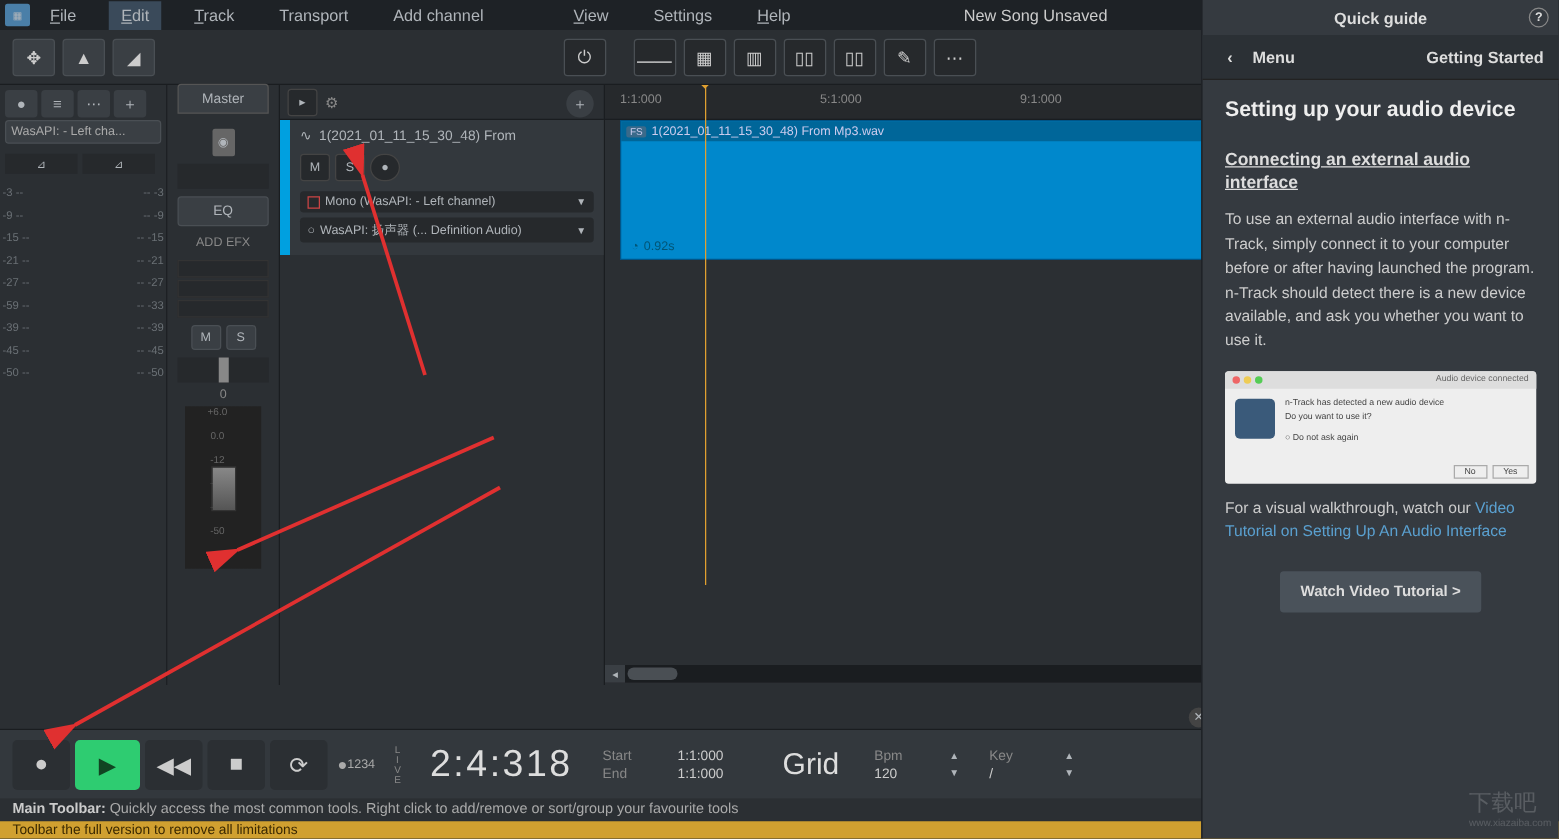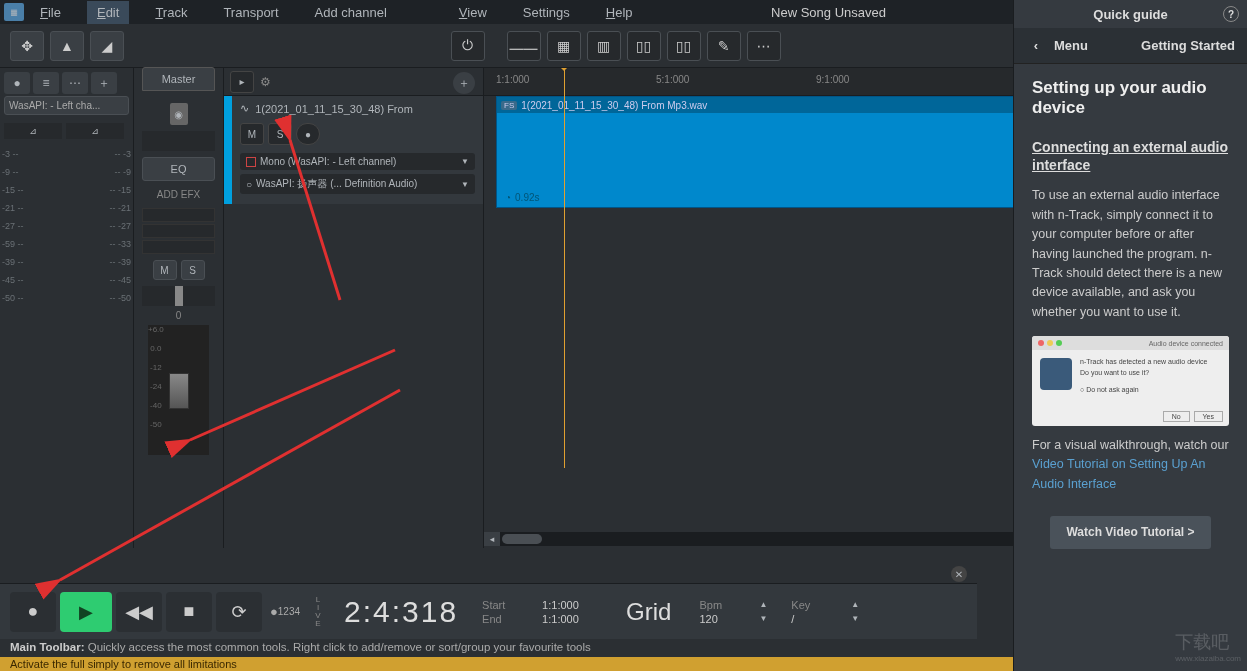--- a/index.html
+++ b/index.html
@@ -42,21 +42,21 @@
 .master-text { font-size: 10px; color: #888; margin: 8px 0; }
 .master-slots { }
 .master-slot { height: 14px; background: #26292c; border: 1px solid #333; margin: 2px 0; }
 .ms-row { display: flex; gap: 4px; justify-content: center; margin: 6px 0; }
 .ms-btn { width: 24px; height: 20px; background: #3a3f44; border: 1px solid #4a4f54; border-radius: 3px; display: flex; align-items: center; justify-content: center; font-size: 10px; cursor: pointer; }
 .pan-slider { height: 20px; background: #26292c; margin: 4px 0; position: relative; }
 .pan-thumb { position: absolute; left: 50%; top: 0; width: 8px; height: 20px; background: #888; transform: translateX(-50%); }
 .vol-fader { position: relative; height: 130px; margin: 4px 6px; background: linear-gradient(#222,#222); }
 .vol-thumb { position: absolute; left: 50%; top: 48px; width: 20px; height: 36px; background: linear-gradient(#888,#555); transform: translateX(-50%); border: 1px solid #333; }
 .fader-scale { position: absolute; left: 0; top: 0; font-size: 8px; color: #666; }
-.fader-scale div { margin-bottom: 10px; }
+.fader-scale div { margin-bottom: 10px; padding-left: 18px; }
 
 .track-panel { width: 260px; background: #2b2f33; border-right: 1px solid #1a1d20; position: relative; }
 .track-head { height: 28px; display: flex; align-items: center; padding: 0 6px; gap: 6px; border-bottom: 1px solid #1a1d20; }
 .track-body { position: relative; }
 .track-strip { display: flex; }
 .track-color { width: 8px; background: #00a0e0; }
 .track-content { flex: 1; background: #33383d; padding: 6px 8px; }
 .track-name-row { display: flex; align-items: center; gap: 6px; margin-bottom: 8px; font-size: 11px; }
 .track-btns { display: flex; gap: 4px; margin-bottom: 8px; }
 .sq-btn { width: 24px; height: 22px; background: #26292c; border: 1px solid #444; border-radius: 3px; display: flex; align-items: center; justify-content: center; font-size: 10px; cursor: pointer; }
@@ -71,21 +71,21 @@
 .playhead::before { content: ''; position: absolute; top: -2px; left: -5px; border: 5px solid transparent; border-top-color: #e0a030; }
 .clip { position: absolute; left: 12px; top: 28px; right: 4px; height: 112px; background: #0088cc; border: 1px solid #005588; }
 .clip-head { height: 16px; background: #006699; font-size: 10px; color: #cce; padding: 1px 4px; display: flex; align-items: center; gap: 4px; }
 .clip-badge { background: #3a6a8a; padding: 0 3px; border-radius: 2px; font-size: 8px; }
 .clip-wave { position: absolute; bottom: 4px; left: 8px; font-size: 10px; color: #005577; display: flex; align-items: center; gap: 4px; }
 .scrollbar-h { position: absolute; bottom: 0; left: 0; right: 20px; height: 14px; background: #26292c; display: flex; }
 .sb-btn { width: 16px; height: 14px; background: #3a3f44; display: flex; align-items: center; justify-content: center; font-size: 9px; cursor: pointer; }
 .sb-track { flex: 1; background: #1a1d20; position: relative; }
 .sb-thumb { position: absolute; left: 2px; top: 2px; width: 40px; height: 10px; background: #4a4f54; border-radius: 5px; }
 
-.right-sidebar { width: 234px; height: 671px; position: absolute; right: 0; top: 0; background: #353a40; border-left: 1px solid #1a1d20; display: flex; flex-direction: column; }
+.right-sidebar { width: 286px; height: 671px; position: absolute; right: 0; top: 0; background: #353a40; border-left: 1px solid #1a1d20; display: flex; flex-direction: column; }
 .rs-title { height: 28px; display: flex; align-items: center; justify-content: center; font-size: 13px; font-weight: 600; color: #ddd; position: relative; }
 .rs-help { position: absolute; right: 8px; width: 16px; height: 16px; border: 1px solid #888; border-radius: 8px; display: flex; align-items: center; justify-content: center; font-size: 10px; }
 .rs-menu { height: 36px; background: #2b3035; display: flex; align-items: center; padding: 0 12px; gap: 8px; font-size: 13px; font-weight: 600; color: #ddd; border-bottom: 1px solid #222; }
 .rs-back { width: 20px; height: 20px; display: flex; align-items: center; justify-content: center; cursor: pointer; }
 .rs-menu-right { margin-left: auto; }
 .rs-content { flex: 1; padding: 14px 18px; overflow-y: auto; font-size: 13px; color: #ccc; }
 .rs-h1 { font-size: 17px; font-weight: 700; color: #eee; margin-bottom: 20px; }
 .rs-h2 { font-size: 14px; font-weight: 600; color: #ddd; margin-bottom: 12px; line-height: 1.3; text-decoration: underline; }
 .rs-p { line-height: 1.55; margin-bottom: 14px; font-size: 12.5px; }
 .rs-img { width: 100%; height: 90px; background: #eee; border-radius: 3px; margin: 10px 0; position: relative; }
@@ -355,21 +355,21 @@
         <span style="font-size:8px">▼</span>
       </div>
   </div>
   <div class="t-close">✕</div>
 </div>
 
 <div class="status-bar">
   <b>Main Toolbar:</b><span> Quickly access the most common tools. Right click to add/remove or sort/group your favourite tools</span>
 </div>
 
-<div class="activate-bar">Activate the full simply to remove all limitations</div>
+<div class="activate-bar">Toolbar the full version to remove all limitations</div>
 
 <div class="right-sidebar">
   <div class="rs-title">
     <span>Quick guide</span>
     <span class="rs-help">?</span>
   </div>
   <div class="rs-menu">
     <span class="rs-back">‹</span>
     <span>Menu</span>
     <span class="rs-menu-right">Getting Started</span>

